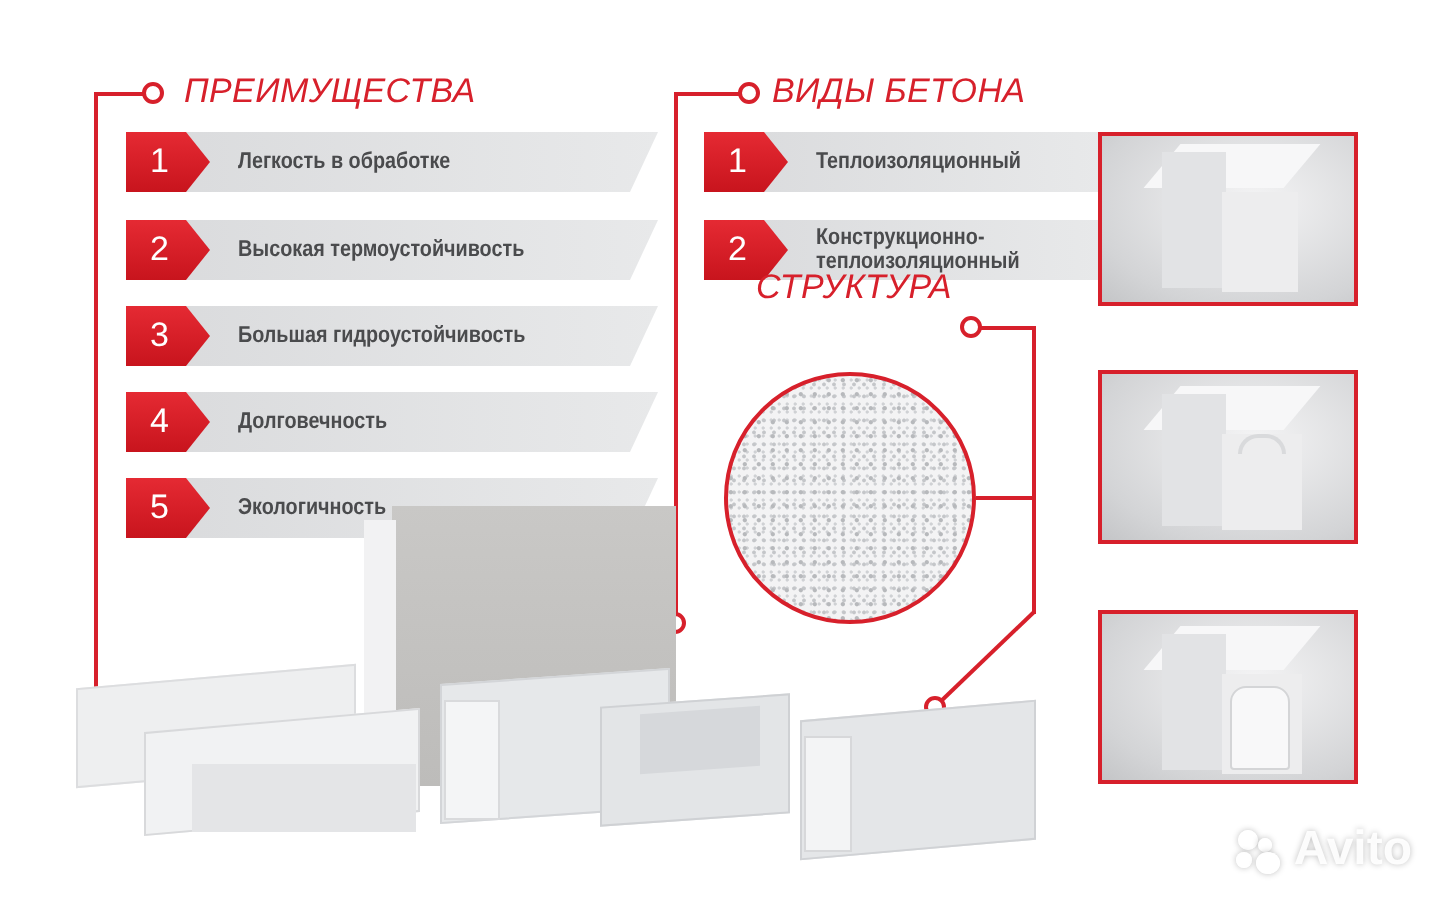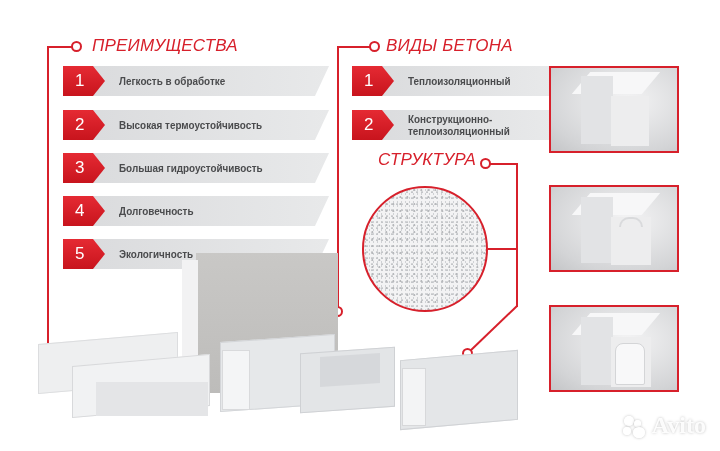--- a/index.html
+++ b/index.html
@@ -16,21 +16,21 @@
   .blk-top { position: absolute; background: #fafafa; }
   .blk-side { position: absolute; background: #e6e7e9; }
   .blk-front { position: absolute; background: #f1f2f3; }
   .circle-struct { position: absolute; left: 362px; top: 186px; width: 126px; height: 126px; border-radius: 50%; border: 2px solid #d7202b;
     background:
       radial-gradient(circle at 20% 30%, #b7b9bc 0.8px, transparent 1.3px) 0 0/7px 7px,
       radial-gradient(circle at 60% 70%, #c4c6c9 0.7px, transparent 1.2px) 0 0/5px 6px,
       radial-gradient(circle at 40% 50%, #cfd1d4 0.6px, transparent 1px) 0 0/4px 4px,
       #f3f3f4; }
   .wall { position: absolute; background: linear-gradient(180deg,#c9c8c6,#bdbcba); }
-  .avito { position: absolute; right: 14px; bottom: 12px; color: rgba(255,255,255,0.92); font-size: 24px; font-weight: bold; font-family: Liberation Serif, serif; text-shadow: 0 0 3px rgba(0,0,0,0.25); display: flex; align-items: center; gap: 4px; text-align: right; }
+  .avito { position: absolute; right: 14px; bottom: 12px; color: rgba(255,255,255,0.92); font-size: 24px; font-weight: bold; font-family: Liberation Sans, sans-serif; text-shadow: 0 0 3px rgba(0,0,0,0.25); display: flex; align-items: center; gap: 4px; text-align: right; }
   .avito .dots { position: relative; width: 26px; height: 24px; }
   .avito .dots span { position: absolute; border-radius: 50%; background: rgba(255,255,255,0.92); box-shadow: 0 0 3px rgba(0,0,0,0.25); }
 </style>
 </head>
 <body>
 
 <div class="line" style="left:47px;top:46px;width:26px;height:2px;"></div>
 <div class="line" style="left:47px;top:46px;width:2px;height:313px;"></div>
 <div class="line" style="left:47px;top:357px;width:100px;height:2px;"></div>
 <div class="ring" style="left:71px;top:41px;"></div>
@@ -85,21 +85,21 @@
   <div class="badge">1</div>
   <div class="label">Теплоизоляционный</div>
 </div>
 <div class="row" style="left:352px;top:110px;width:200px;">
   <div class="bar" style="width:200px;clip-path:none;"></div>
   <div class="badge">2</div>
   <div class="label" style="white-space:pre;">Конструкционно-
 теплоизоляционный</div>
 </div>
 
-<div class="title" style="left:378px;top:150px;">СТРУКТУРА</div>
+<div class="title" style="left:378px;top:134px;">СТРУКТУРА</div>
 <div class="circle-struct"></div>
 
 <div class="photo" style="left:549px;top:66px;width:130px;height:87px;">
   <div class="blk-top" style="left:30px;top:4px;width:70px;height:22px;transform:skewX(-40deg);background:#f7f7f8;"></div>
   <div class="blk-side" style="left:30px;top:8px;width:32px;height:68px;background:#e2e3e5;"></div>
   <div class="blk-front" style="left:60px;top:28px;width:38px;height:50px;background:#ededee;"></div>
 </div>
 <div class="photo" style="left:549px;top:185px;width:130px;height:87px;">
   <div class="blk-top" style="left:30px;top:6px;width:70px;height:22px;transform:skewX(-40deg);background:#f7f7f8;"></div>
   <div class="blk-side" style="left:30px;top:10px;width:32px;height:66px;background:#e2e3e5;"></div>

